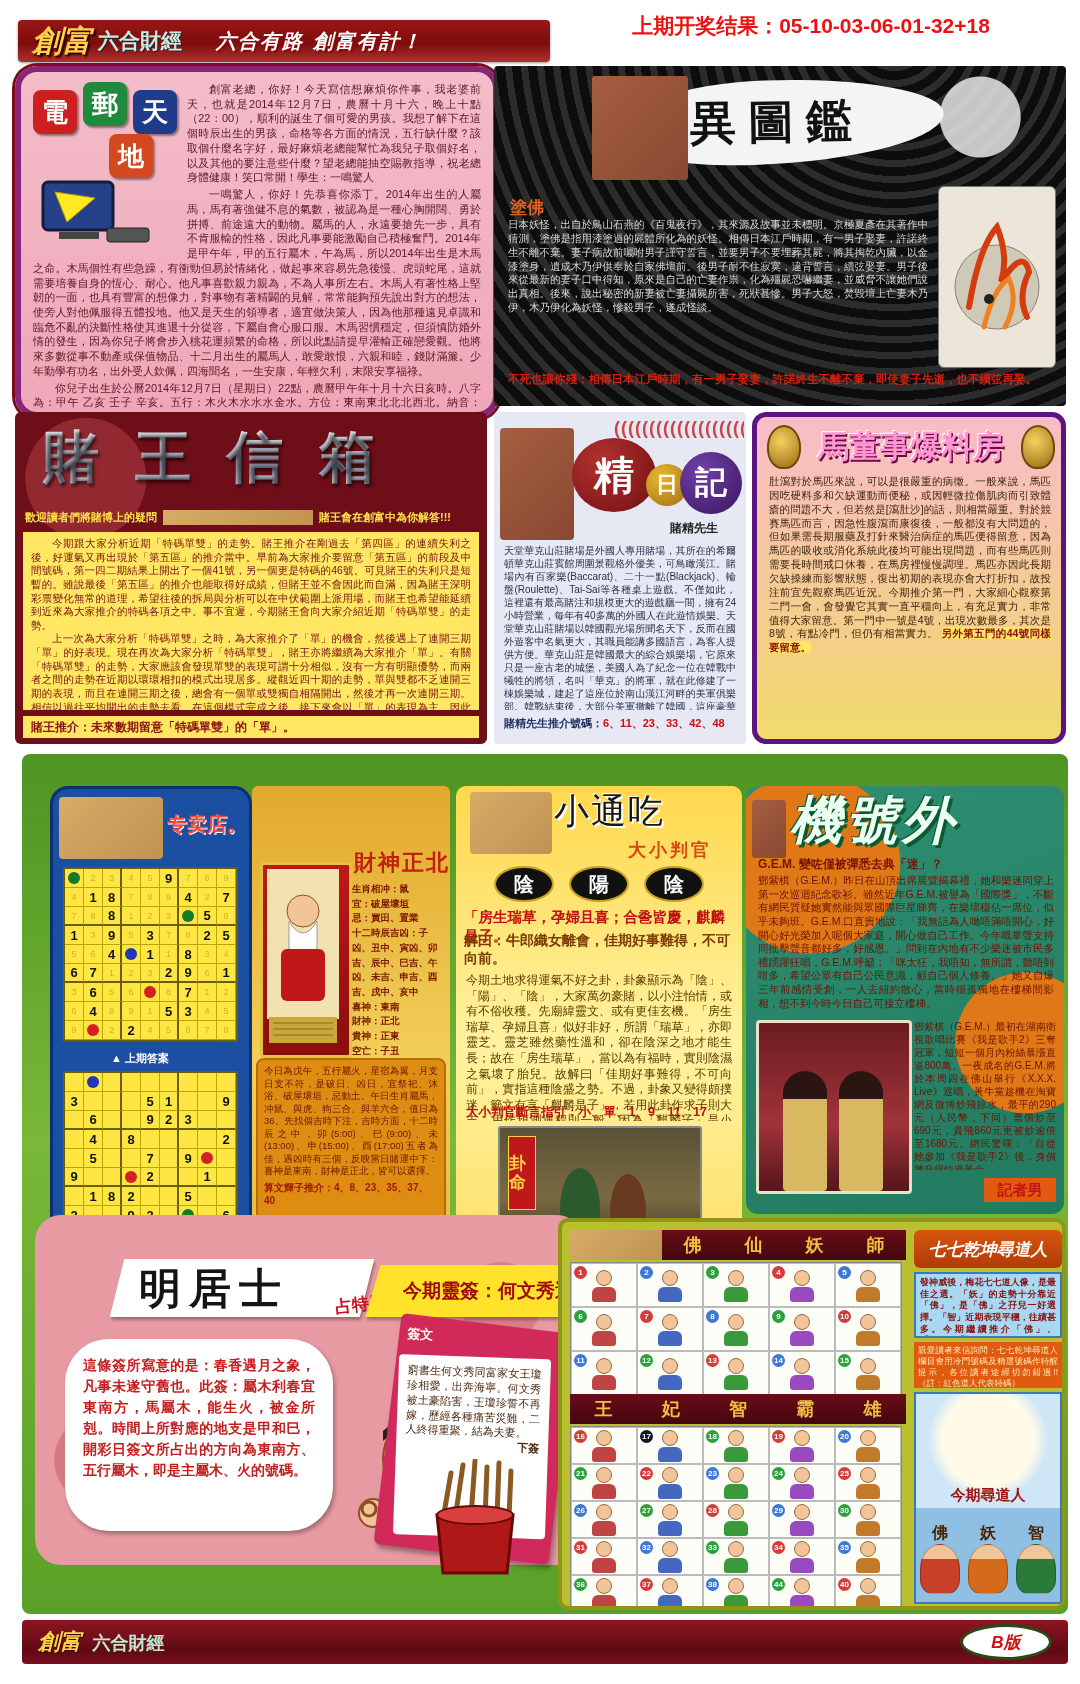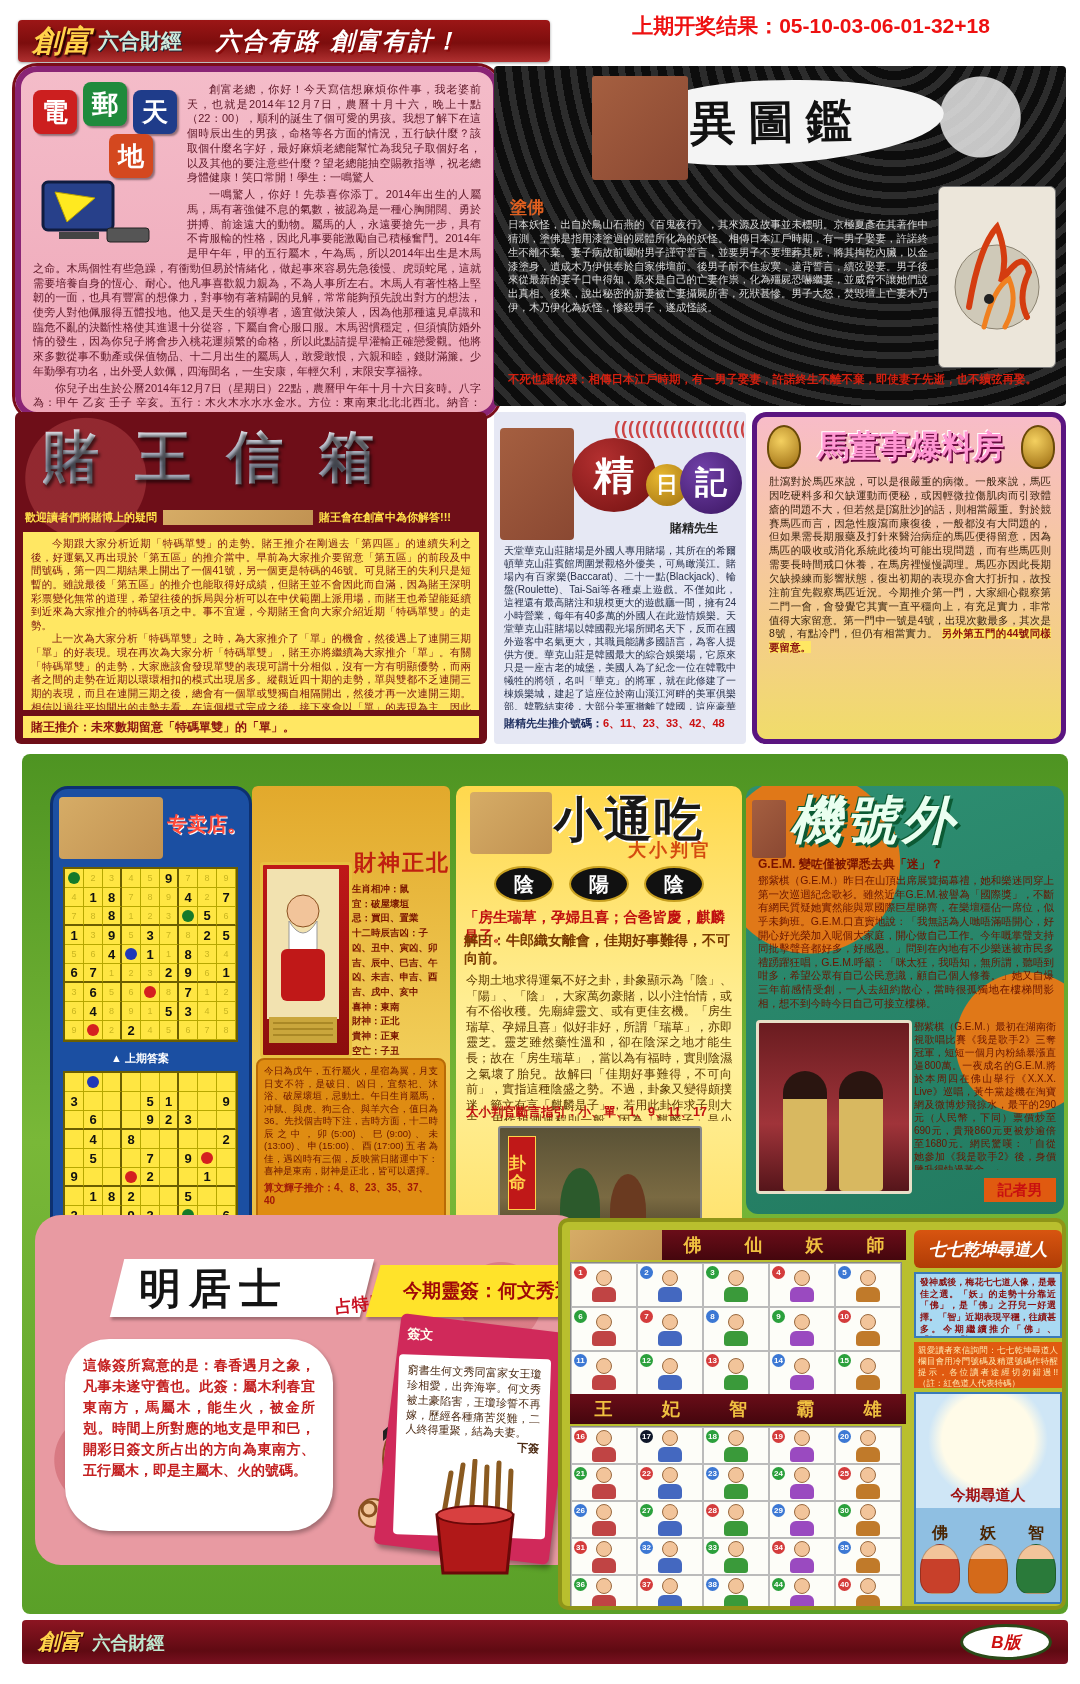--- a/index.html
+++ b/index.html
@@ -8,21 +8,21 @@
   .abs{position:absolute;}
   .redact{background:linear-gradient(135deg,#d6ac66,#c19252);}
   .redact2{background:linear-gradient(135deg,#a55f40,#8a4832);}
   
   .brandbar{left:18px;top:20px;width:532px;height:42px;border-radius:4px;
     background:linear-gradient(180deg,#9c1616,#7c0d0d 55%,#b03030);box-shadow:0 1px 3px rgba(0,0,0,.4);
     display:flex;align-items:center;overflow:hidden;}
   .brand-left{font-size:30px;font-weight:bold;font-style:italic;color:#ffd24a;
     text-shadow:1px 1px 0 #5a0505,2px 2px 2px #000;margin-left:14px;font-family:"DejaVu Serif",serif;}
   .brand-mid{font-size:21px;font-weight:bold;color:#cfeadd;text-shadow:1px 1px 0 #123;margin-left:6px;}
-  .slogan{font-size:24px;font-weight:bold;font-style:italic;color:#ffffff;
+  .slogan{font-size:20px;font-weight:bold;font-style:italic;color:#ffffff;
     text-shadow:2px 2px 0 #8a0a0a,-1px -1px 0 #8a0a0a;margin-left:34px;letter-spacing:2px;font-family:"DejaVu Serif",serif;}
   .result{left:556px;top:12px;width:510px;text-align:center;font-size:21px;font-weight:bold;color:#ee1111;}
   .issue{left:556px;top:36px;width:510px;text-align:center;font-size:31px;font-weight:bold;color:#111;margin-top:28px;}
   
   .email{left:15px;top:66px;width:472px;height:340px;border:6px solid #8a2475;border-radius:22px;
     background:linear-gradient(180deg,#f4bcc9,#eea7b8);box-shadow:0 0 0 3px #7a0d18;overflow:hidden;}
   .em-icons{float:left;width:150px;height:168px;margin:10px 6px 2px 10px;position:relative;}
   .em-tile{position:absolute;width:44px;height:44px;border-radius:8px;color:#fff;font-size:26px;font-weight:bold;
     display:flex;align-items:center;justify-content:center;box-shadow:2px 2px 2px rgba(0,0,0,.4);font-family:"DejaVu Serif",serif;}
   .em-t0{left:2px;top:8px;background:#cc1f1f;}
@@ -101,21 +101,21 @@
   .cs-cal{left:8px;top:76px;width:86px;height:190px;background:linear-gradient(180deg,#c01818,#8a0d0d);border:3px solid #e8c040;border-radius:4px;overflow:hidden;}
   .cs-title{left:102px;top:62px;font-size:22px;font-weight:bold;color:#c02010;font-family:"DejaVu Serif",serif;letter-spacing:2px;}
   .cs-rows{left:100px;top:96px;width:94px;font-size:9.5px;line-height:1.55;color:#7a1500;font-weight:bold;}
   .cs-alm{left:4px;top:272px;width:190px;height:192px;background:#df8c12;border-radius:8px;border:2px solid #b86a06;box-sizing:border-box;padding:5px 6px;overflow:hidden;}
   .cs-alm-text{font-size:9.5px;line-height:1.32;color:#6a1400;text-align:justify;}
   .cs-tip{margin-top:3px;font-size:10px;font-weight:bold;color:#a01808;}
   
   .daxiao{left:456px;top:786px;width:286px;height:474px;border-radius:10px;overflow:hidden;
     background:linear-gradient(180deg,#ffd84d,#fff2a0 55%,#ffe066);}
   .dx-blur{left:14px;top:6px;width:82px;height:62px;border-radius:4px;}
-  .dx-title{left:98px;top:2px;font-size:48px;font-weight:700;color:#181818;text-shadow:2px 2px 0 #fff,-1px -1px 0 #fff;font-family:"DejaVu Serif",serif;letter-spacing:2px;}
+  .dx-title{left:98px;top:2px;font-size:35px;font-weight:400;color:#181818;text-shadow:2px 2px 0 #fff,-1px -1px 0 #fff;font-family:"DejaVu Serif",serif;letter-spacing:2px;}
   .dx-sub{left:172px;top:52px;font-size:18px;font-weight:bold;color:#d44a10;letter-spacing:3px;}
   .dx-badges{left:38px;top:80px;width:210px;display:flex;justify-content:space-between;}
   .dx-badge{width:56px;height:32px;border-radius:50%;background:#111;color:#fff;font-size:20px;font-weight:bold;
     display:flex;align-items:center;justify-content:center;border:2px solid #c8a020;font-family:"DejaVu Serif",serif;}
   .dx-quote{left:8px;top:122px;width:270px;font-size:14.5px;font-weight:bold;color:#c01010;font-family:"DejaVu Serif",serif;}
   .dx-jie{left:8px;top:146px;width:270px;font-size:14px;font-weight:bold;color:#7a3a00;}
   .dx-body{left:10px;top:168px;width:266px;height:148px;font-size:12px;line-height:1.3;color:#5a3800;text-align:justify;overflow:hidden;margin-top:19px;}
   .dx-verdict{left:10px;top:318px;width:266px;font-size:12.5px;font-weight:bold;color:#c01010;}
   .dx-photo{left:42px;top:340px;width:200px;height:126px;background:linear-gradient(180deg,#5a5236,#7a6a42 55%,#3c3422);border:2px solid #888;border-radius:3px;overflow:hidden;}
   .dx-sign{position:absolute;left:8px;top:8px;width:26px;height:72px;background:#c01818;color:#ffd24a;

